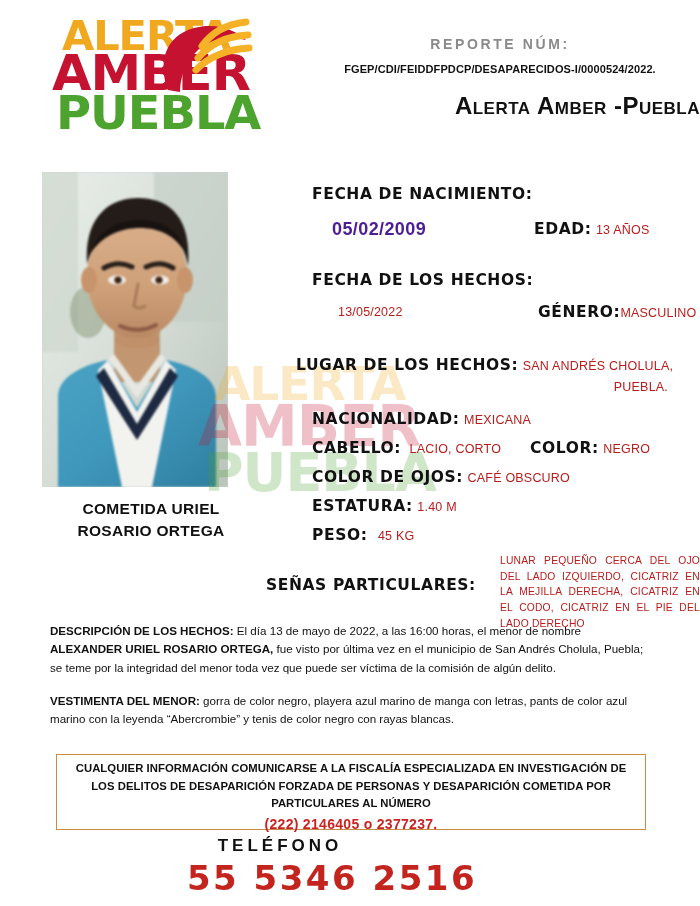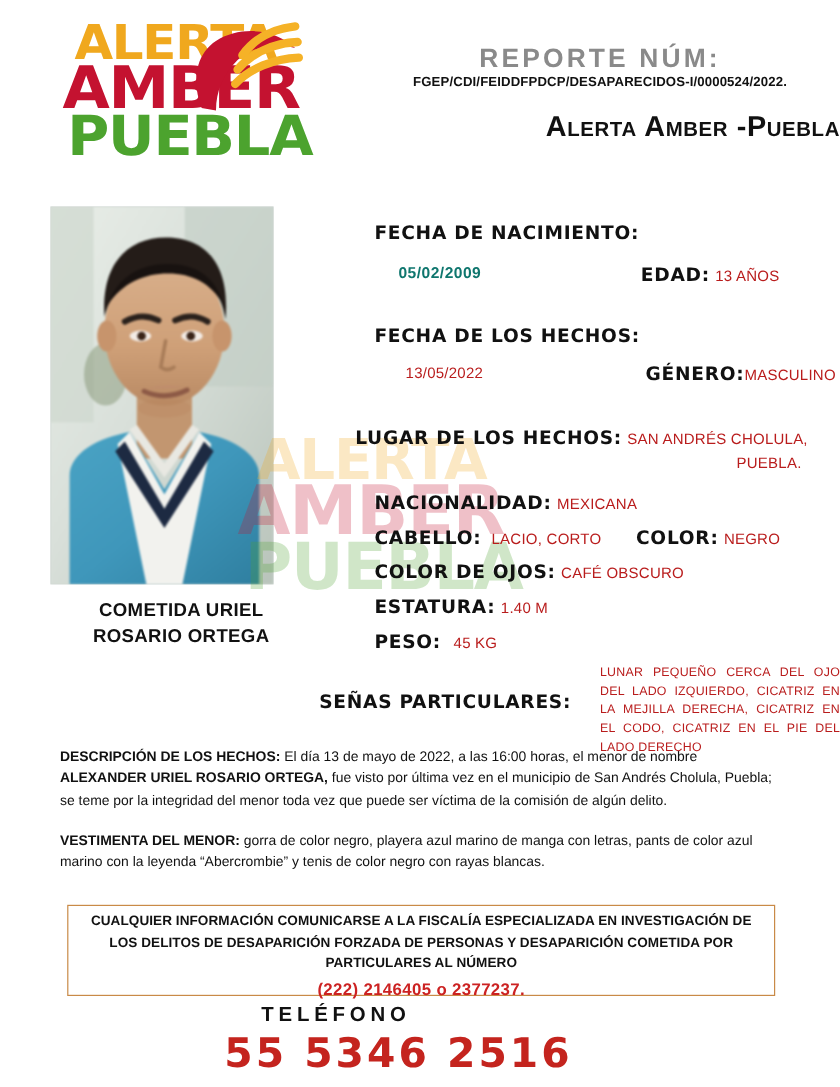--- a/index.html
+++ b/index.html
@@ -53,40 +53,40 @@
   }
   .wm-line { font-weight:bold; font-family:"DejaVu Sans", sans-serif;
              letter-spacing:-1px; line-height:0.92; white-space:nowrap;}
   #wm-alerta { font-size:47px; color:#F0A81E; margin-left:-34px;}
   #wm-amber  { font-size:57px; color:#C41230; margin-left:-50px; margin-top:-5px;}
   #wm-puebla { font-size:54px; color:#4CA32E; margin-left:-44px; margin-top:-5px;}
 
   
   #reporte-label {
     position:absolute; left:300px; top:36px; width:400px; text-align:center;
-    font-size:22px; font-weight:bold; color:#8a8a8a; letter-spacing:2.6px;
+    font-size:14px; font-weight:bold; color:#8a8a8a; letter-spacing:2.6px;
   }
   #reporte-num {
     position:absolute; left:300px; top:63px; width:400px; text-align:center;
     font-size:11px; font-weight:bold; color:#111; letter-spacing:0.1px;
   }
   #alert-title {
     position:absolute; left:300px; top:92px; width:400px; text-align:right;
     font-size:24px; font-weight:bold; color:#111; letter-spacing:0.5px;
     font-variant:small-caps;
   }
 
   
   #fields { position:absolute; left:250px; top:185px; width:450px; z-index:2; }
   .fld-label {
     font-weight:bold; font-size:15.5px; letter-spacing:0.6px; color:#111;
     font-family:"DejaVu Sans", sans-serif;
   }
   .fld-val { font-size:12.5px; color:#b91c1c; letter-spacing:0.2px; }
-  .fld-val-red { font-size:13px; color:#0f766e; font-weight:bold; letter-spacing:0.4px;}
+  .fld-val-red { font-size:18px; color:#4c1d95; font-weight:bold; letter-spacing:0.4px;}
 
   .row { position:absolute; }
 
   
   .para {
     position:absolute; left:50px; width:602px;
     font-size:11.6px; line-height:1.58; color:#111; text-align:left;
   }
   .para b { font-weight:bold; }
 

